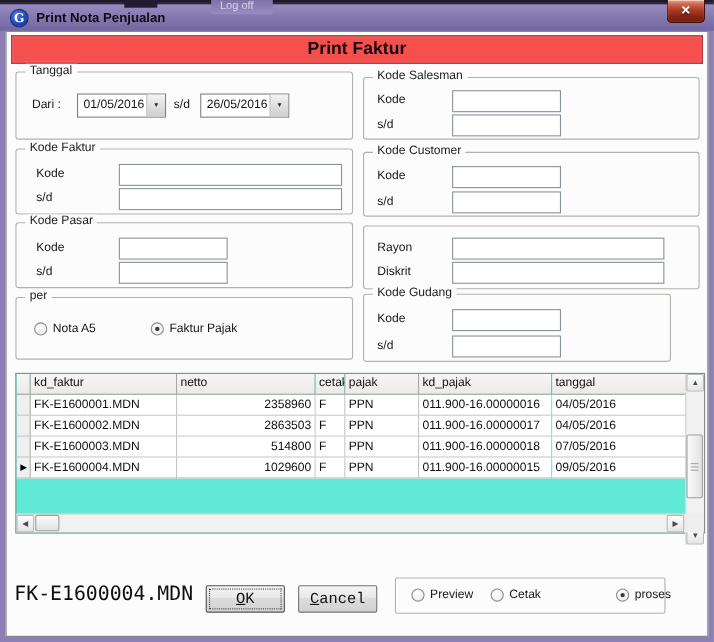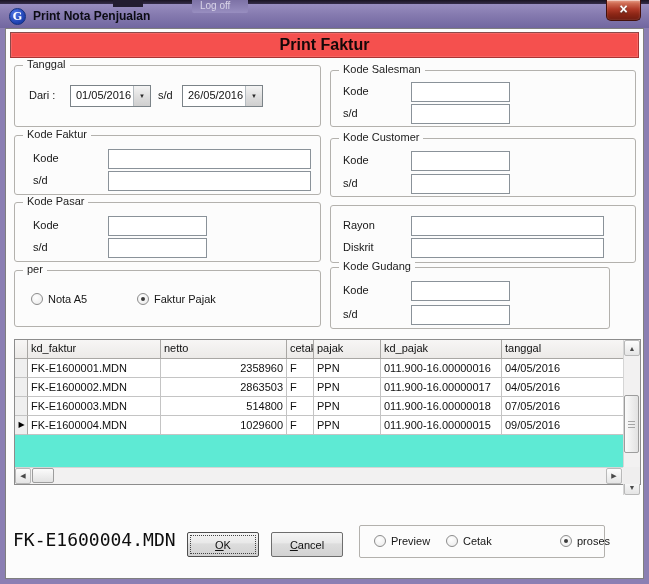--- a/index.html
+++ b/index.html
@@ -98,22 +98,22 @@
   .grip, .grip::before, .grip::after { background:#a5a5a5; }
   .grip::before, .grip::after { content:''; position:absolute; left:0; right:0; height:1px; }
   .grip::before { top:-3px; } .grip::after { top:3px; }
   #scroll-corner { position:absolute; right:0; bottom:0; width:17px; height:17px; background:#efeeee; }
 
   
   #fk-code { position:absolute; left:7px; top:500px; font-family:"DejaVu Sans Mono", monospace;
     font-size:18px; color:#0d0d0d; letter-spacing:0px; }
   .btn { position:absolute; width:72px; height:25px;
     background:linear-gradient(180deg,#f5f5f5,#e8e8e8 45%,#dddddd 46%,#d2d2d2);
-    border:1px solid #6e6e6e; border-radius:2px; font-size:11px; color:#111;
-    font-family:Liberation Sans, sans-serif; cursor:pointer; }
+    border:1px solid #6e6e6e; border-radius:2px; font-size:14px; color:#111;
+    font-family:Liberation Mono, monospace; cursor:pointer; }
   .btn .accel { text-decoration:underline; }
   #ok-btn { left:181px; top:503px; border-color:#4d4d4d; outline:1px dotted #444; outline-offset:-4px; }
   #cancel-btn { left:265px; top:503px; }
   #output-frame { position:absolute; left:353px; top:496px; width:246px; height:33px;
     border:1px solid #b3b1ad; border-radius:2px; }
 </style>
 </head>
 <body>
 
 <div id="top-strip"></div>

